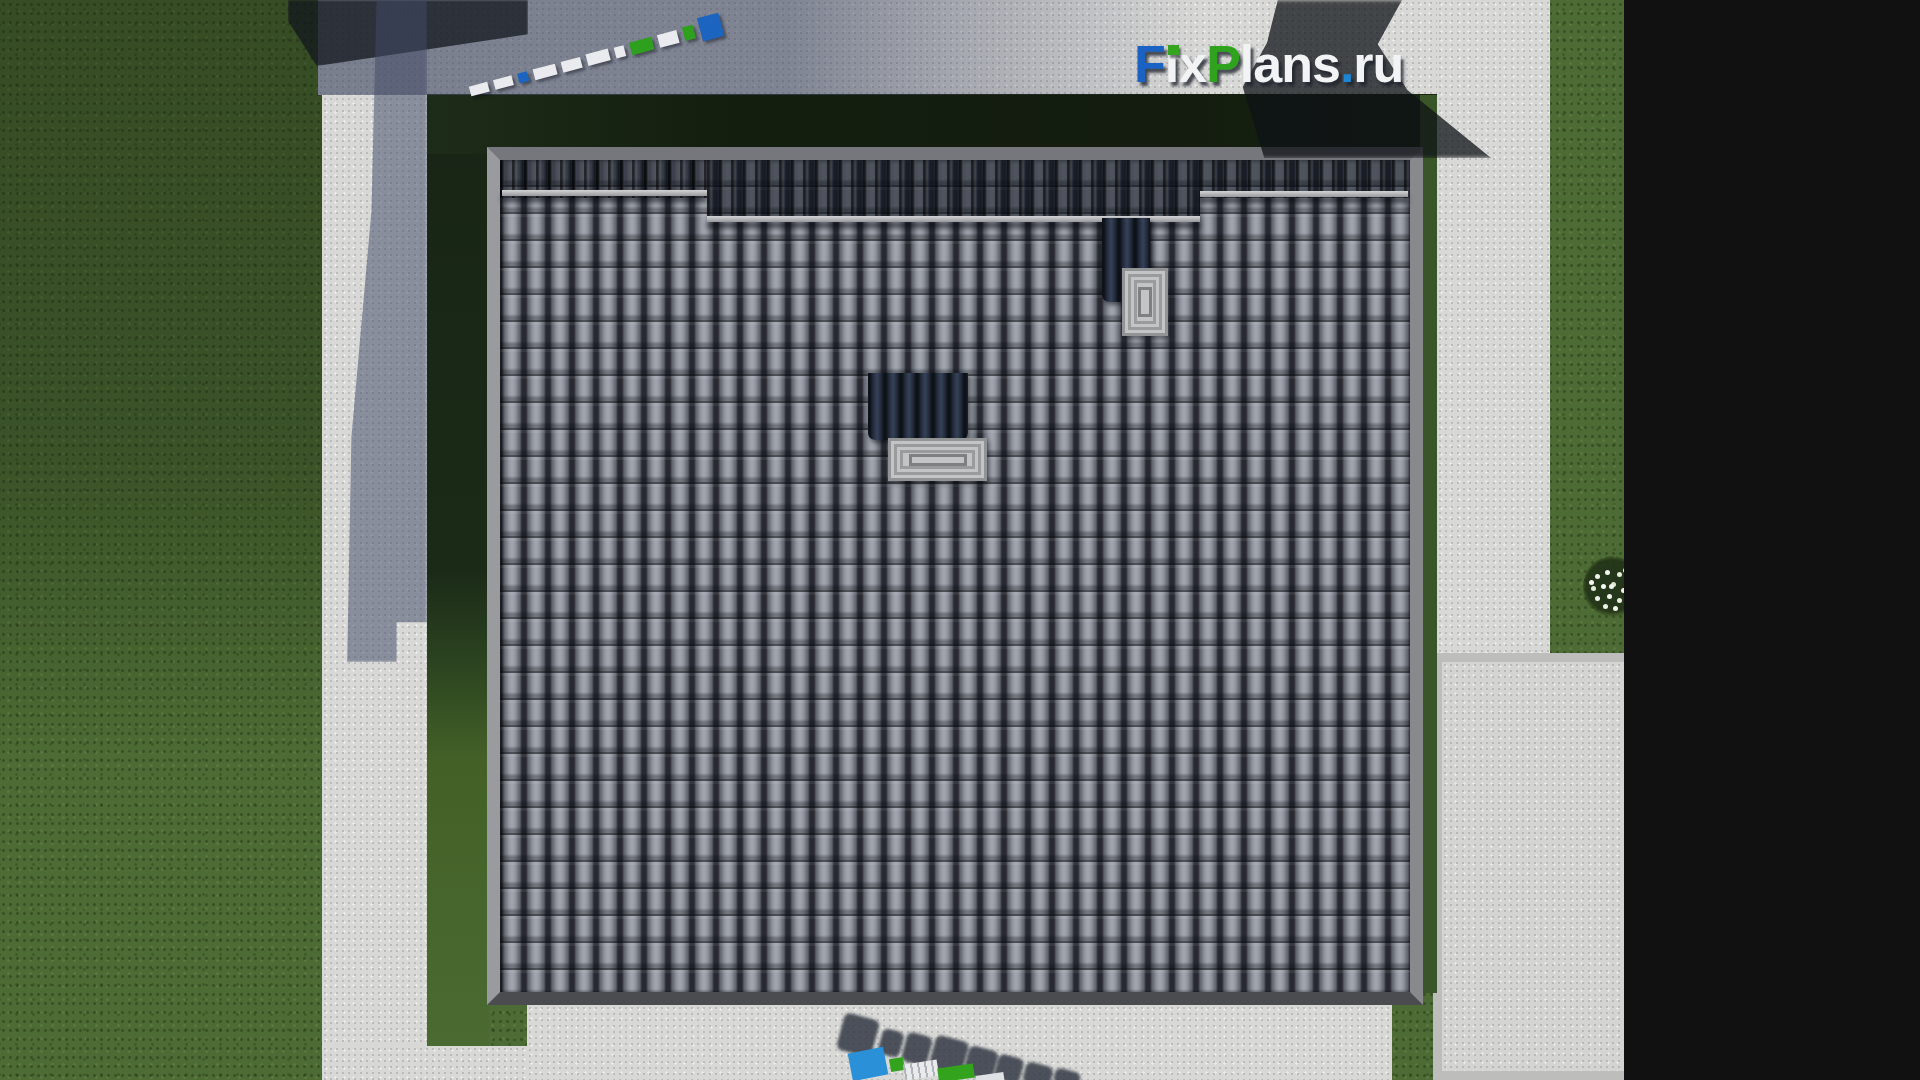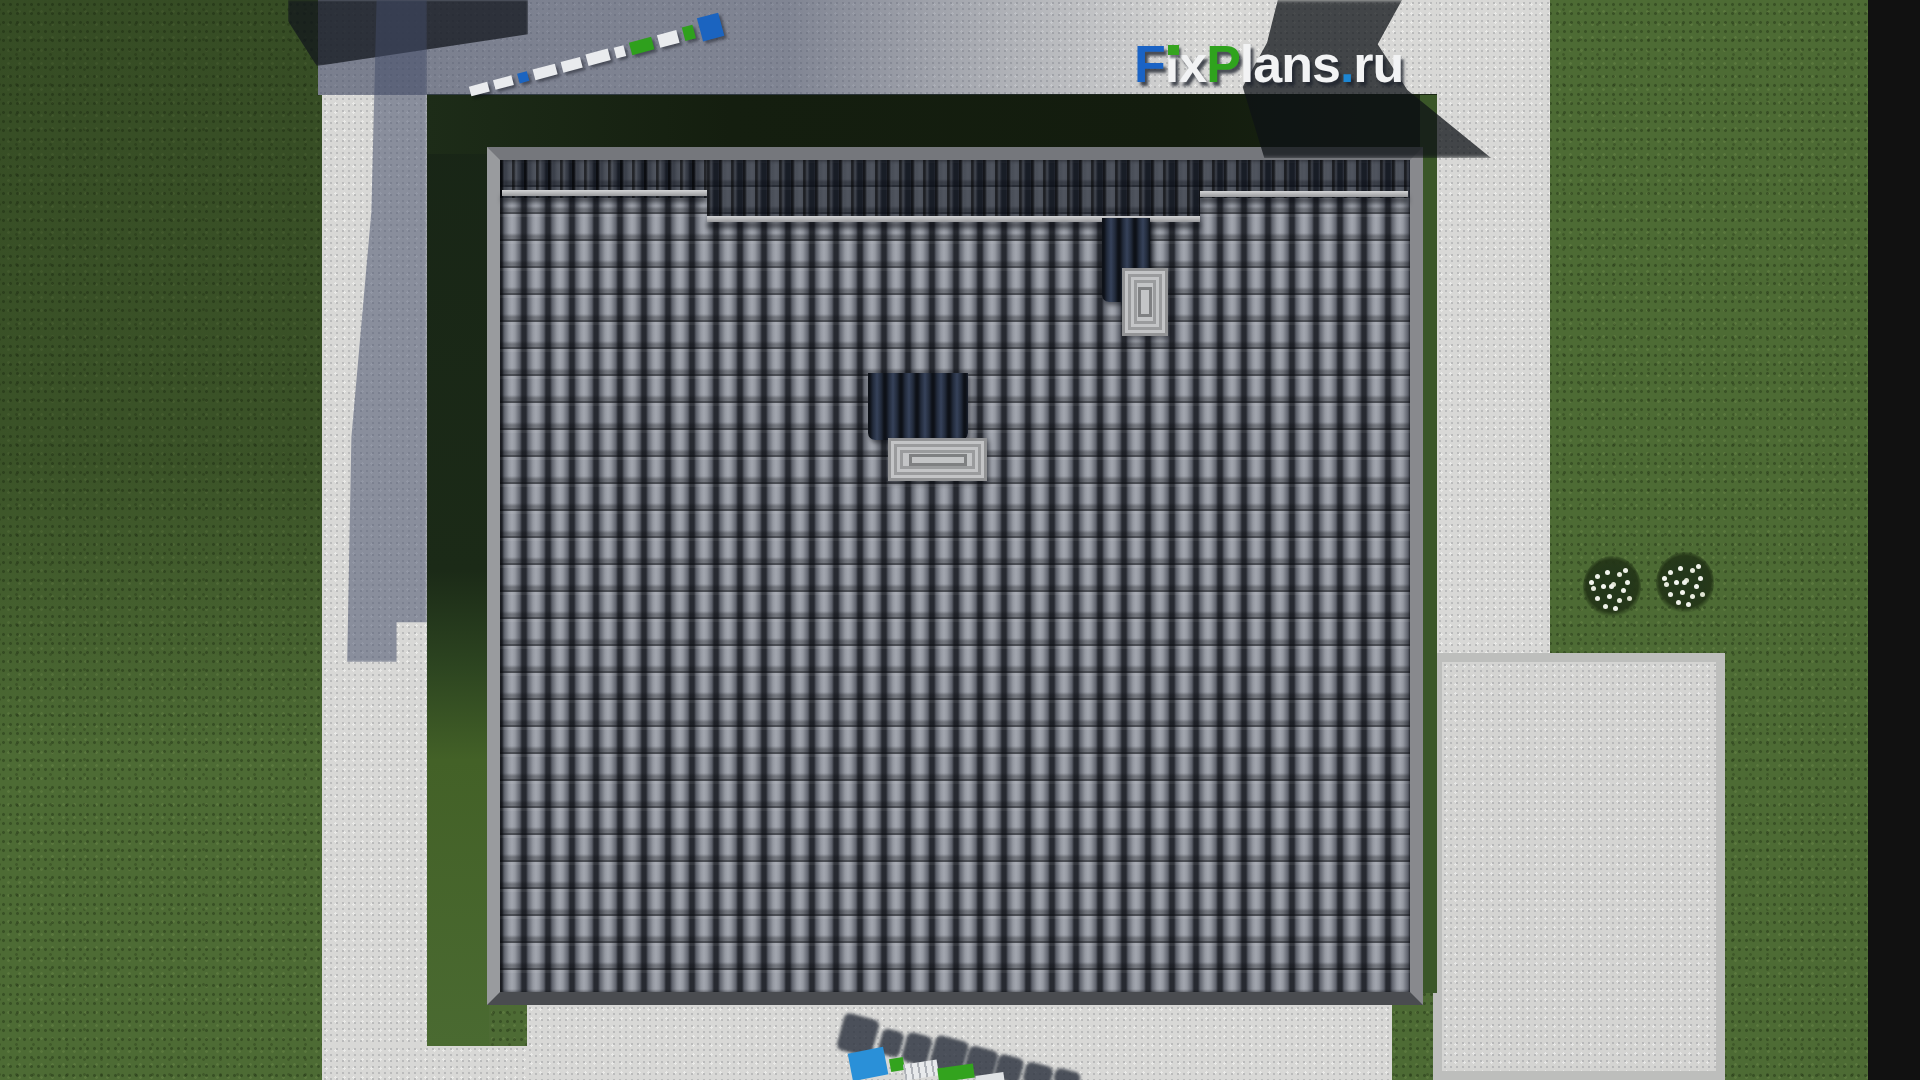--- a/index.html
+++ b/index.html
@@ -1,17 +1,17 @@
 <!DOCTYPE html>
 <html><head>
 <meta charset="utf-8">
 <style>
   html,body{margin:0;padding:0;background:#111;}
   .stage{
-    position:relative;width:1868px;height:1080px;overflow:hidden;
+    position:relative;width:1624px;height:1080px;overflow:hidden;
     font-family:"Liberation Sans","DejaVu Sans",sans-serif;
   }
   .abs{position:absolute;}
 
   
   .lawn{
     left:0;top:0;width:1920px;height:1080px;
     background-color:#4d6b34;
     background-image:
       radial-gradient(rgba(18,32,8,.35) 1px, transparent 1.6px),

